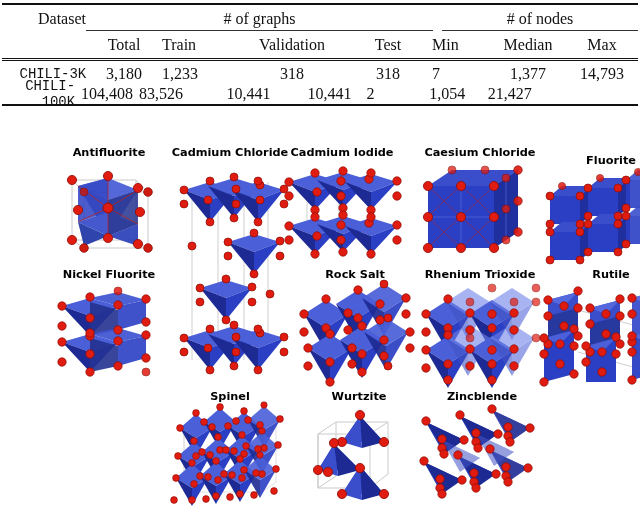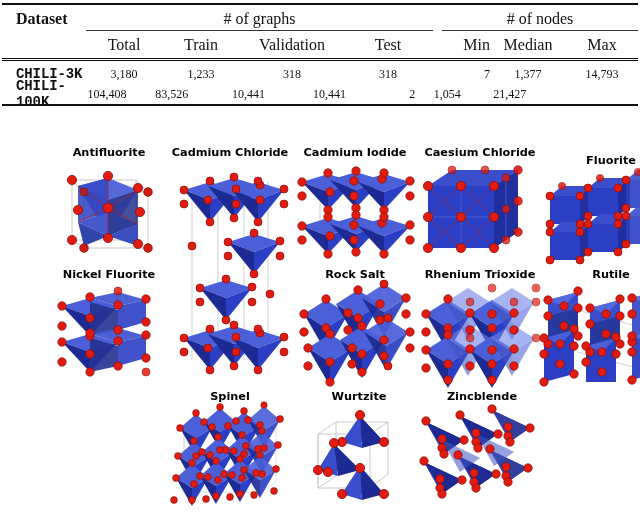--- a/index.html
+++ b/index.html
@@ -14,30 +14,30 @@
   .rule-mid{position:absolute;left:2px;top:57.5px;width:636px;height:1.1px;background:#111;}
   .rule-mid2{position:absolute;left:2px;top:60px;width:636px;height:1.1px;background:#111;}
   .rule-bot{position:absolute;left:2px;top:104px;width:636px;height:1.6px;background:#111;}
   .grule-a{position:absolute;left:86px;top:30px;width:347px;height:1px;background:#333;}
   .grule-b{position:absolute;left:442px;top:30px;width:196px;height:1px;background:#333;}
   .hdr-row1{position:absolute;top:8px;left:0;width:640px;height:22px;}
   .hdr-row2{position:absolute;top:34px;left:0;width:640px;height:22px;}
   .body-row1{position:absolute;top:64px;left:0;width:640px;height:20px;}
   .body-row2{position:absolute;top:84px;left:0;width:540px;height:20px;}
   .cellrow{display:flex;align-items:center;}
-  .c-dataset{width:86px;padding-left:16px;box-sizing:border-box;text-align:left;font-weight:bold;}
+  .c-dataset{width:86px;padding-left:16px;box-sizing:border-box;text-align:right;}
   .c-total{width:76px;text-align:center;}
-  .c-train{width:78px;text-align:center;}
+  .c-train{width:78px;}
   .c-val{width:104px;text-align:center;}
   .c-test{width:88px;text-align:center;}
-  .c-min{width:58px;text-align:right;}
+  .c-min{width:58px;text-align:left;}
   .c-median{width:76px;text-align:center;}
   .c-max{width:72px;text-align:center;}
   .mono{font-family:"Liberation Mono","DejaVu Sans Mono",monospace;font-size:14px;letter-spacing:-0.1px;}
-  .num{font-size:12px;}
+  .num{font-size:16px;}
 
   
   .figure{position:absolute;left:0;top:112px;width:640px;height:400px;margin-left:44px;}
   .cell{position:absolute;}
   .cap{
     font-family:"DejaVu Sans","Liberation Sans",sans-serif;
     font-weight:bold;font-size:11.3px;color:#000;
     text-align:center;line-height:14px;white-space:nowrap;
   }
   .canvas{position:relative;width:100%;}
@@ -228,21 +228,21 @@
             <circle cx="114" cy="177" r="4"></circle>
             <circle cx="88" cy="210" r="4"></circle>
           <circle cx="66" cy="192" r="4"></circle>
             <circle cx="114" cy="192" r="4"></circle>
             <circle cx="38" cy="188" r="4"></circle>
         </g>
       </svg>
     </div>
   </div>
 
-  <div class="cell" style="left:250px;top:34px;width:122px;">
+  <div class="cell" style="left:237px;top:34px;width:122px;">
     <div class="cap">Cadmium Iodide</div>
     <div class="canvas">
       <svg viewBox="0 0 122 100" width="122" height="100">
         <g stroke="#cfcfcf" stroke-width="1">
             <path d="M26,42 L26,64 M58,40 L58,62 M90,42 L90,64"></path>
           </g>
         <g>
           <path d="M8,22 L34,14 L60,22 L34,32 Z" fill="#4a5fd8"></path>
           <path d="M8,22 L34,32 L34,50 Z" fill="#1d2a93"></path>
           <path d="M60,22 L34,32 L34,50 Z" fill="#2b3fc4"></path>

